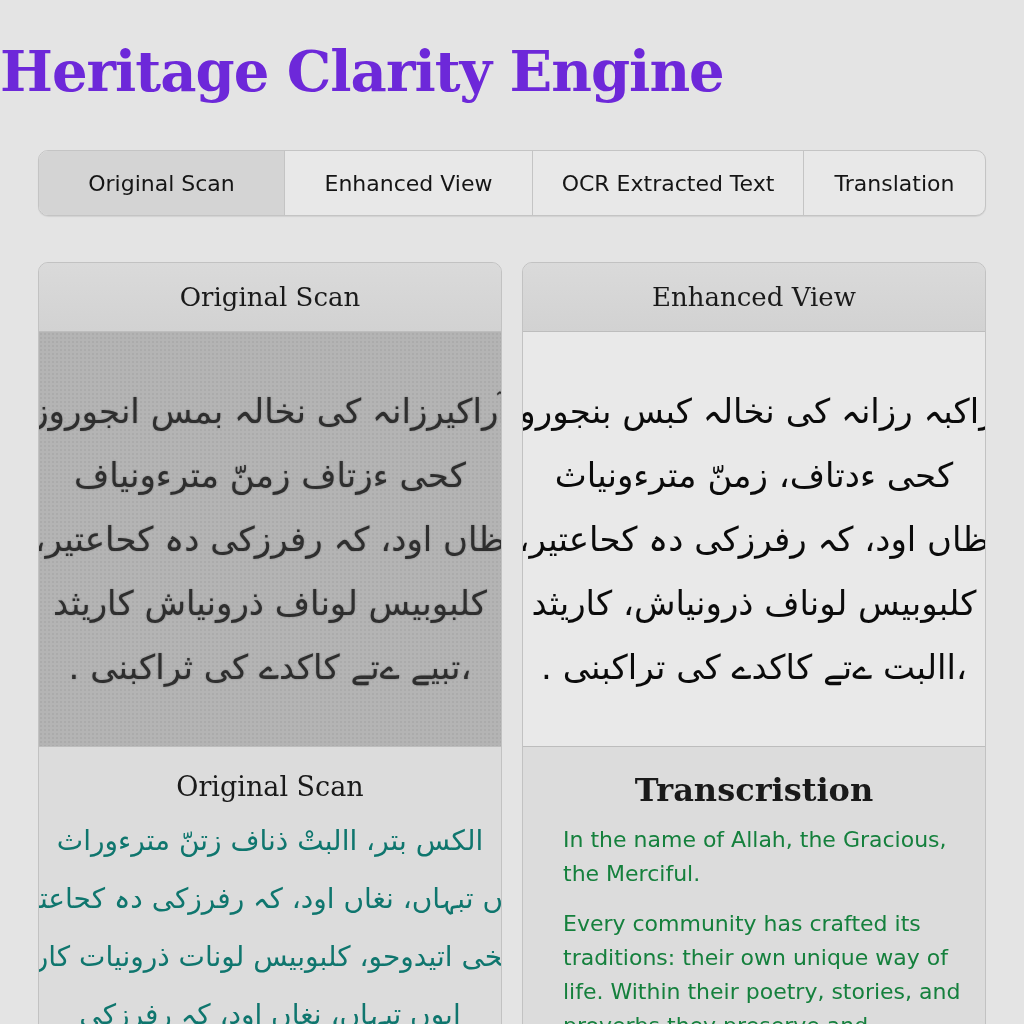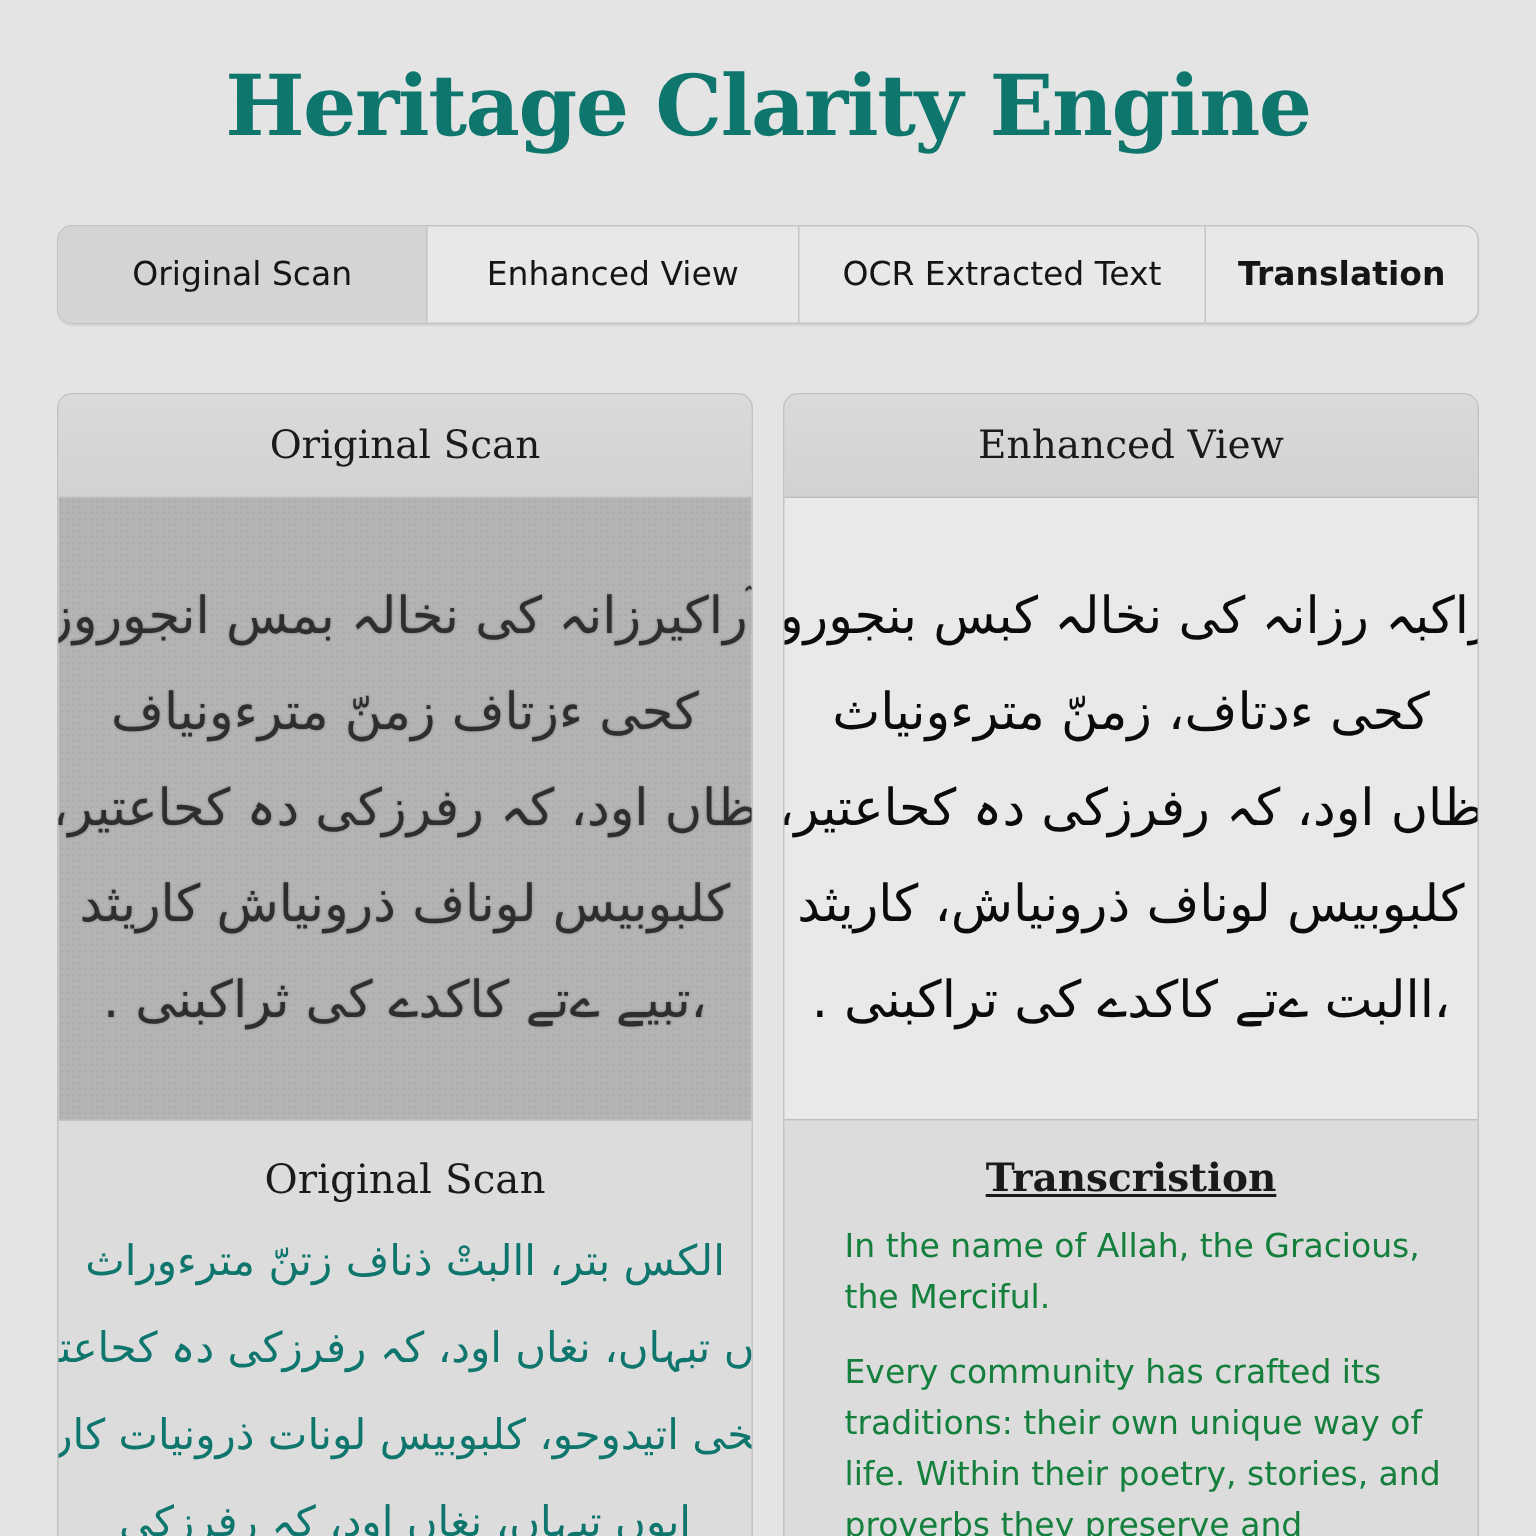--- a/index.html
+++ b/index.html
@@ -5,37 +5,37 @@
   html, body { margin:0; padding:0; }
   body {
     width:1024px; height:1024px; overflow:hidden;
     background:#e4e4e4;
     font-family:"DejaVu Sans", sans-serif;
     color:#111;
     position:relative;
   }
   .app-title {
     position:absolute; left:0; top:38px; width:1024px;
-    text-align:center;
+    text-align:left;
     font-family:"DejaVu Serif", serif;
     font-weight:bold; font-size:56px; letter-spacing:-1px;
-    color:#0f766e;
+    color:#6d28d9;
   }
   .tabbar {
     position:absolute; left:38px; top:150px; width:946px; height:64px;
     border:1px solid #c4c4c4; border-radius:10px;
     background:#e8e8e8; display:flex; overflow:hidden;
     box-shadow:0 1px 1px rgba(0,0,0,0.08);
   }
   .tab {
     display:flex; align-items:center; justify-content:center;
     font-size:22px; color:#151515; border-right:1px solid #c4c4c4;
     cursor:pointer;
   }
-  .tab:last-child { border-right:none;font-weight:bold; }
+  .tab:last-child { border-right:none; }
   .tab.active { background:#d4d4d4; }
   .tab1 { width:245px; } .tab2 { width:247px; } .tab3 { width:270px; } .tab4 { flex:1; }
 
   .panel {
     position:absolute; top:262px; width:462px; height:800px;
     border:1px solid #c2c2c2; border-radius:10px 10px 0 0;
     background:#dcdcdc; overflow:hidden;
   }
   .panel.left { left:38px; }
   .panel.right { left:522px; }
@@ -60,21 +60,21 @@
   .urdu-line {
     direction:rtl; font-family:"DejaVu Sans", sans-serif;
     font-size:34px; line-height:64px; white-space:nowrap;
   }
   .scan .urdu-line { color:#2e2e2e; text-shadow:0 0 2px rgba(0,0,0,0.3); }
   .enhanced .urdu-line { color:#0b0b0b; }
   .sub-title {
     text-align:center; font-family:"DejaVu Serif", serif; font-size:27px;
     margin-top:24px; color:#1a1a1a;
   }
-  .sub-title.bold { font-weight:bold; font-size:26px;text-decoration:underline; }
+  .sub-title.bold { font-weight:bold; font-size:32px; }
   .lower-urdu { padding-top:10px; display:flex; flex-direction:column; align-items:center; }
   .lower-urdu .urdu-line { font-size:28px; line-height:58px; color:#0f766e; }
   .transcript { padding:14px 18px 0 40px; }
   .transcript p {
     margin:0 0 16px 0; font-size:22px; line-height:34px; color:#15803d;
   }
 </style>
 </head>
 <body>
 

